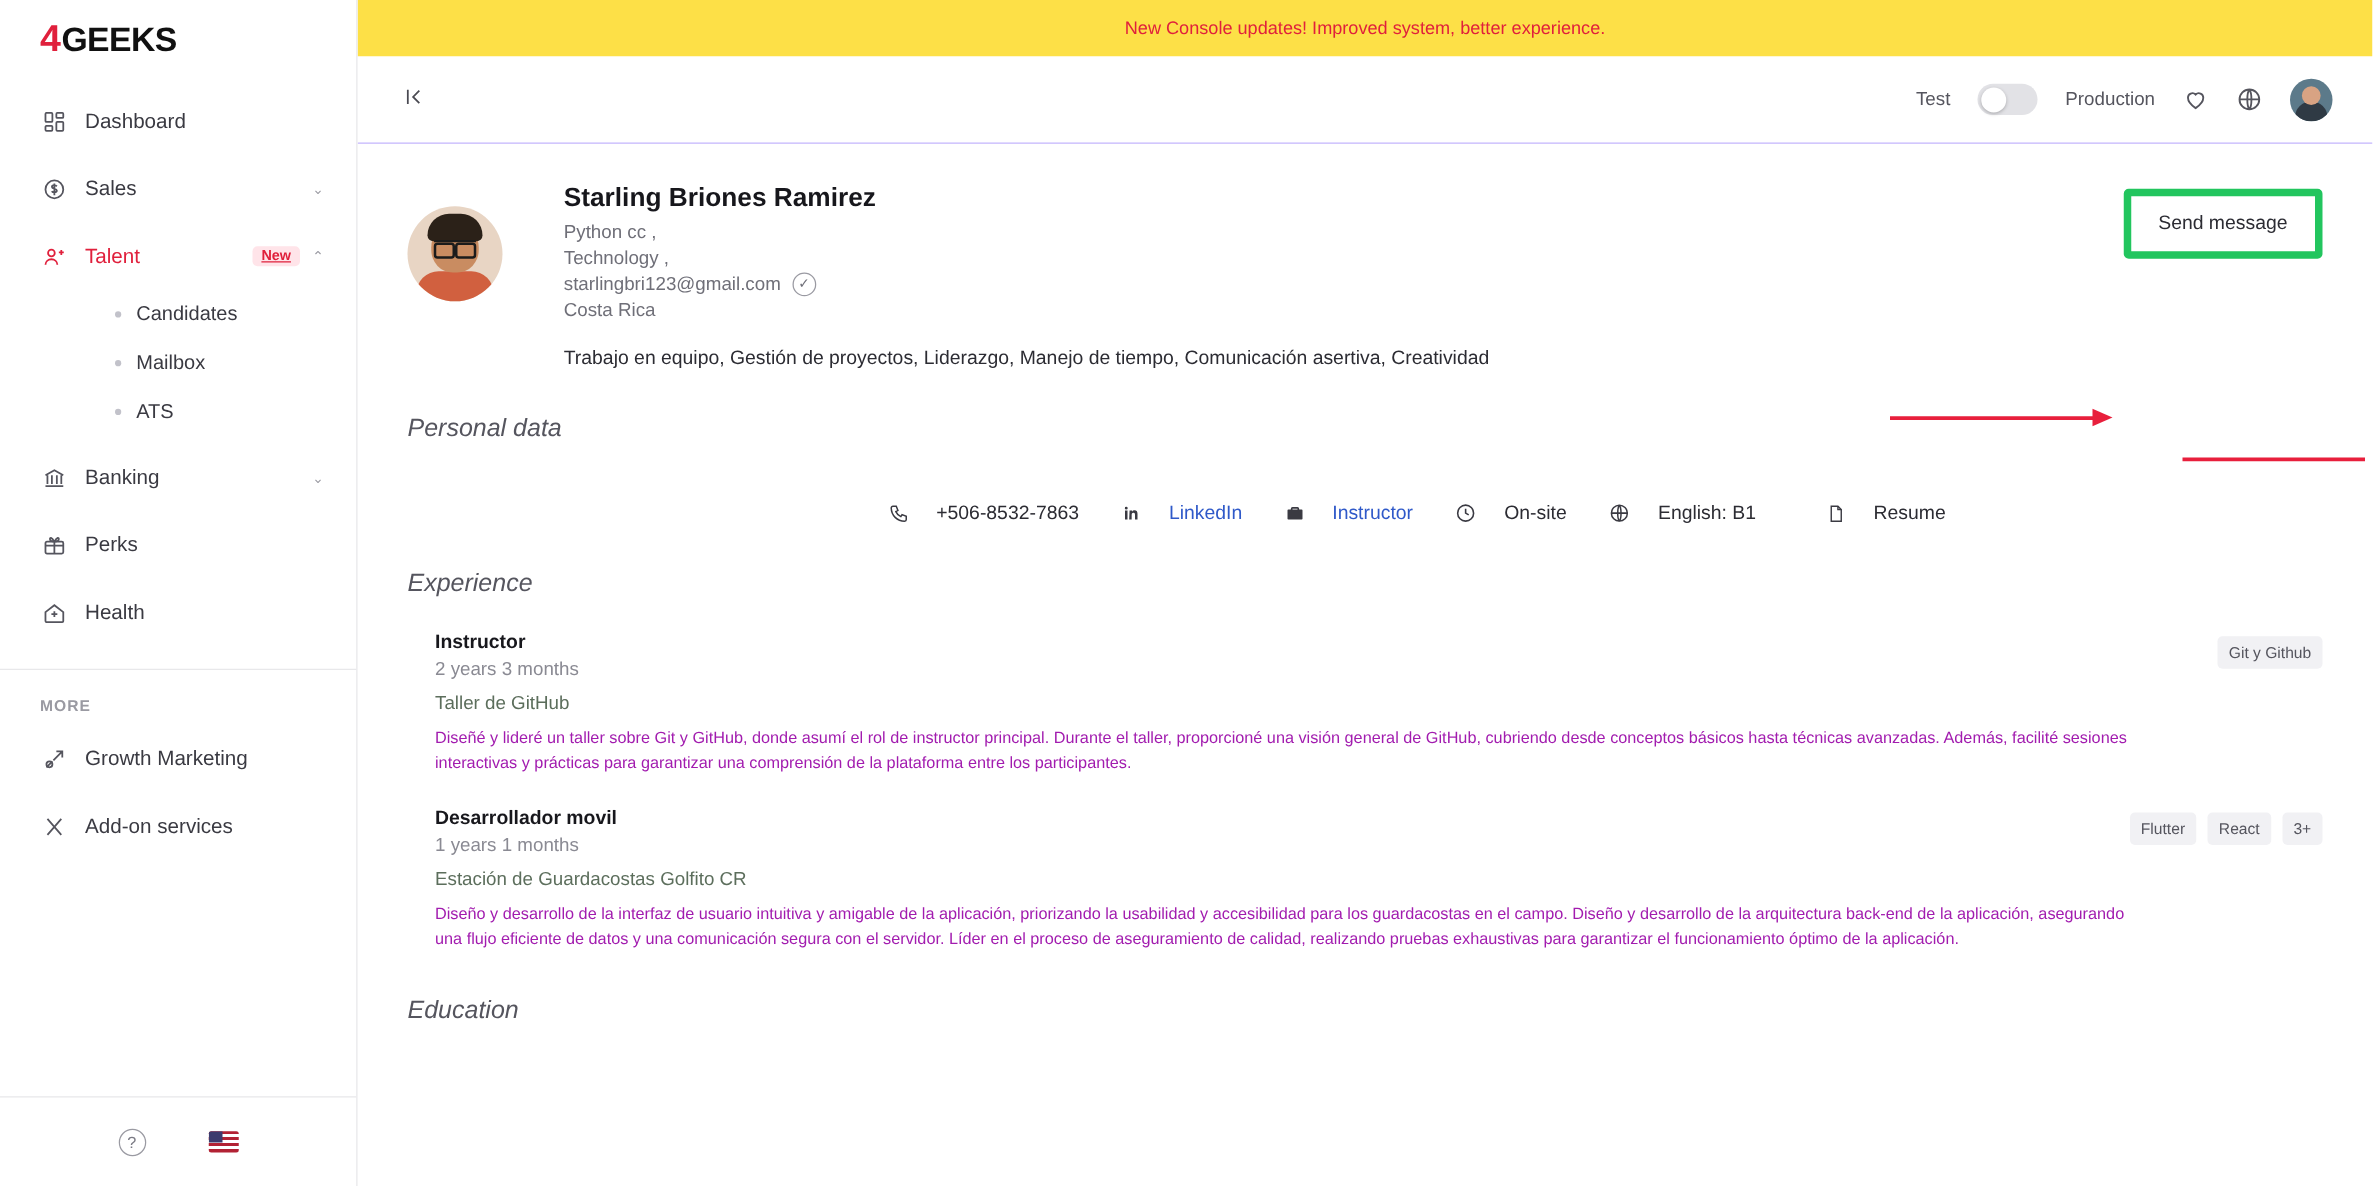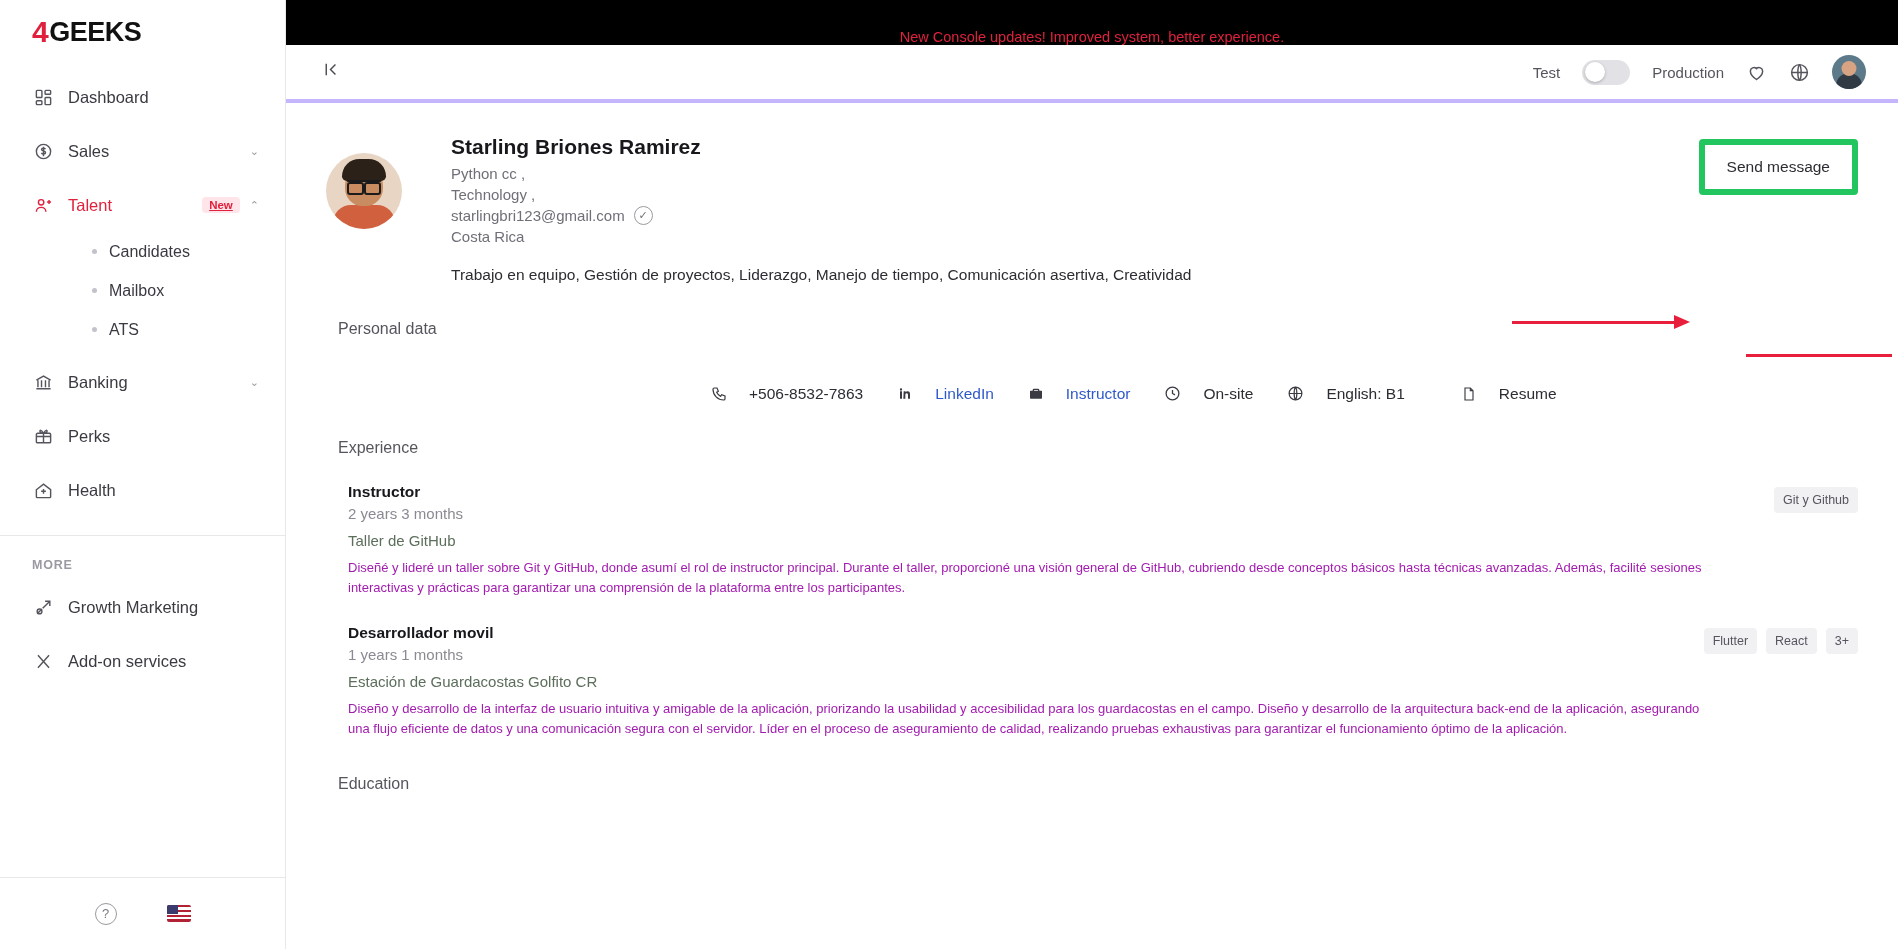--- a/index.html
+++ b/index.html
@@ -62,25 +62,25 @@
   .flag {
     width: 24px; height: 17px; border-radius: 2px; overflow: hidden; cursor: pointer;
     background: linear-gradient(#b22234 0 14%, #fff 14% 28%, #b22234 28% 42%, #fff 42% 56%, #b22234 56% 70%, #fff 70% 84%, #b22234 84% 100%);
     position: relative;
   }
   .flag::before { content:""; position:absolute; left:0; top:0; width:11px; height:9px; background:#3c3b6e; }
 
   
   .main { flex: 1; display: flex; flex-direction: column; min-width: 0; }
   .announce {
-    height: 45px; background: #000000; display: flex; align-items: flex-end; justify-content: center;
+    height: 45px; background: #fde047; display: flex; align-items: center; justify-content: center;
     color: #e0203c; font-size: 14.5px;
   }
   .topbar {
-    height: 58px; border-bottom: 4px solid #c4b5fd;
+    height: 70px; border-bottom: 1px solid #c4b5fd;
     display: flex; align-items: center; padding: 0 32px 0 36px; justify-content: space-between;
   }
   .collapse-ic { color: #4a4a52; font-size: 17px; cursor: pointer; letter-spacing:-2px; }
   .topbar-right { margin-left: auto; display: flex; align-items: center; gap: 22px; }
   .env-label { font-size: 15px; color: #55555e; }
   .toggle {
     width: 48px; height: 25px; border-radius: 13px; background: #e2e2e6;
     position: relative; cursor: pointer;
   }
   .toggle .knob {
@@ -132,21 +132,21 @@
     padding: 13px 22px; font-size: 15.5px; color: #2c2c33; cursor: pointer;
   }
   .arrow-ann { position: absolute; right: 208px; top: 212px; width: 178px; height: 14px; }
   .arrow-ann .shaft { position: absolute; left: 0; top: 6px; width: 164px; height: 3px; background: #e81f3c; }
   .arrow-ann .head {
     position: absolute; right: 0; top: 0; width: 0; height: 0;
     border-top: 7px solid transparent; border-bottom: 7px solid transparent; border-left: 16px solid #e81f3c;
   }
   .underline-ann { position: absolute; right: 6px; top: 251px; width: 146px; height: 3px; background: #e81f3c; }
 
-  .section-title { font-size: 16px; color: #55555e; margin: 36px 0 0 12px; }
+  .section-title { font-size: 20px; color: #55555e; margin: 36px 0 0 0; font-style: italic; }
   .personal-row {
     display: flex; align-items: center; gap: 34px;
     margin: 28px 0 0 385px; font-size: 15.5px; color: #2c2c33;
   }
   .pitem { display: flex; align-items: center; gap: 22px; margin-top: 19px; }
   .pitem .ic { color: #3a3a42; display: flex; align-items: center; }
   .link { color: #2f59c9; cursor: pointer; }
 
   .exp-block { margin-top: 26px; position: relative; padding-right: 140px; }
   .exp-title { font-size: 15.5px; font-weight: 700; color: #17171c; }

